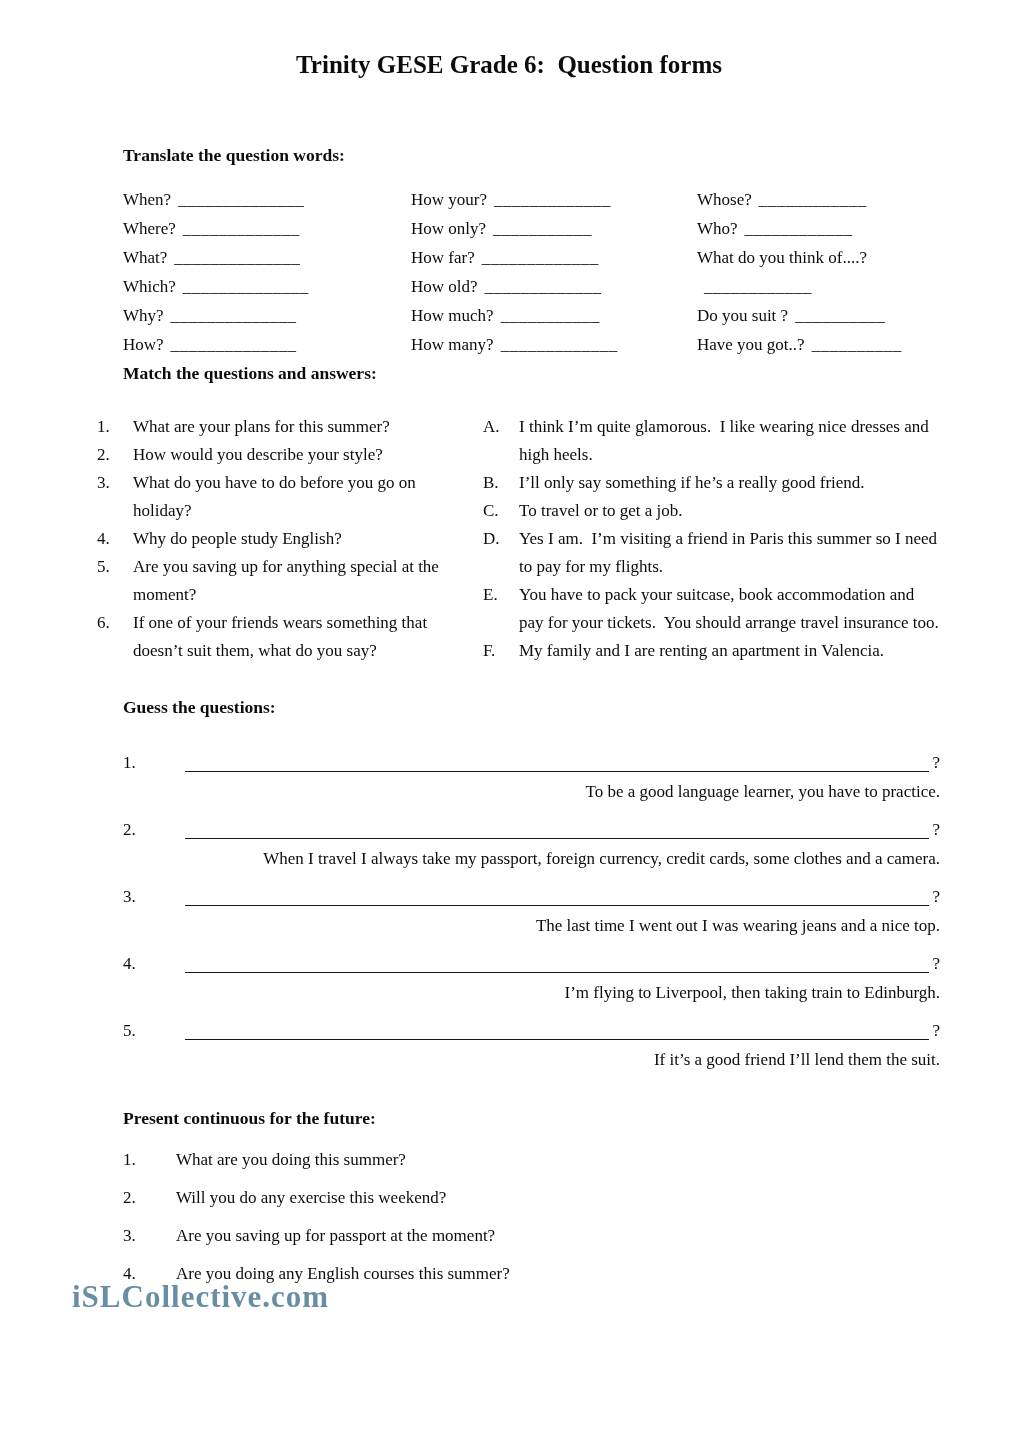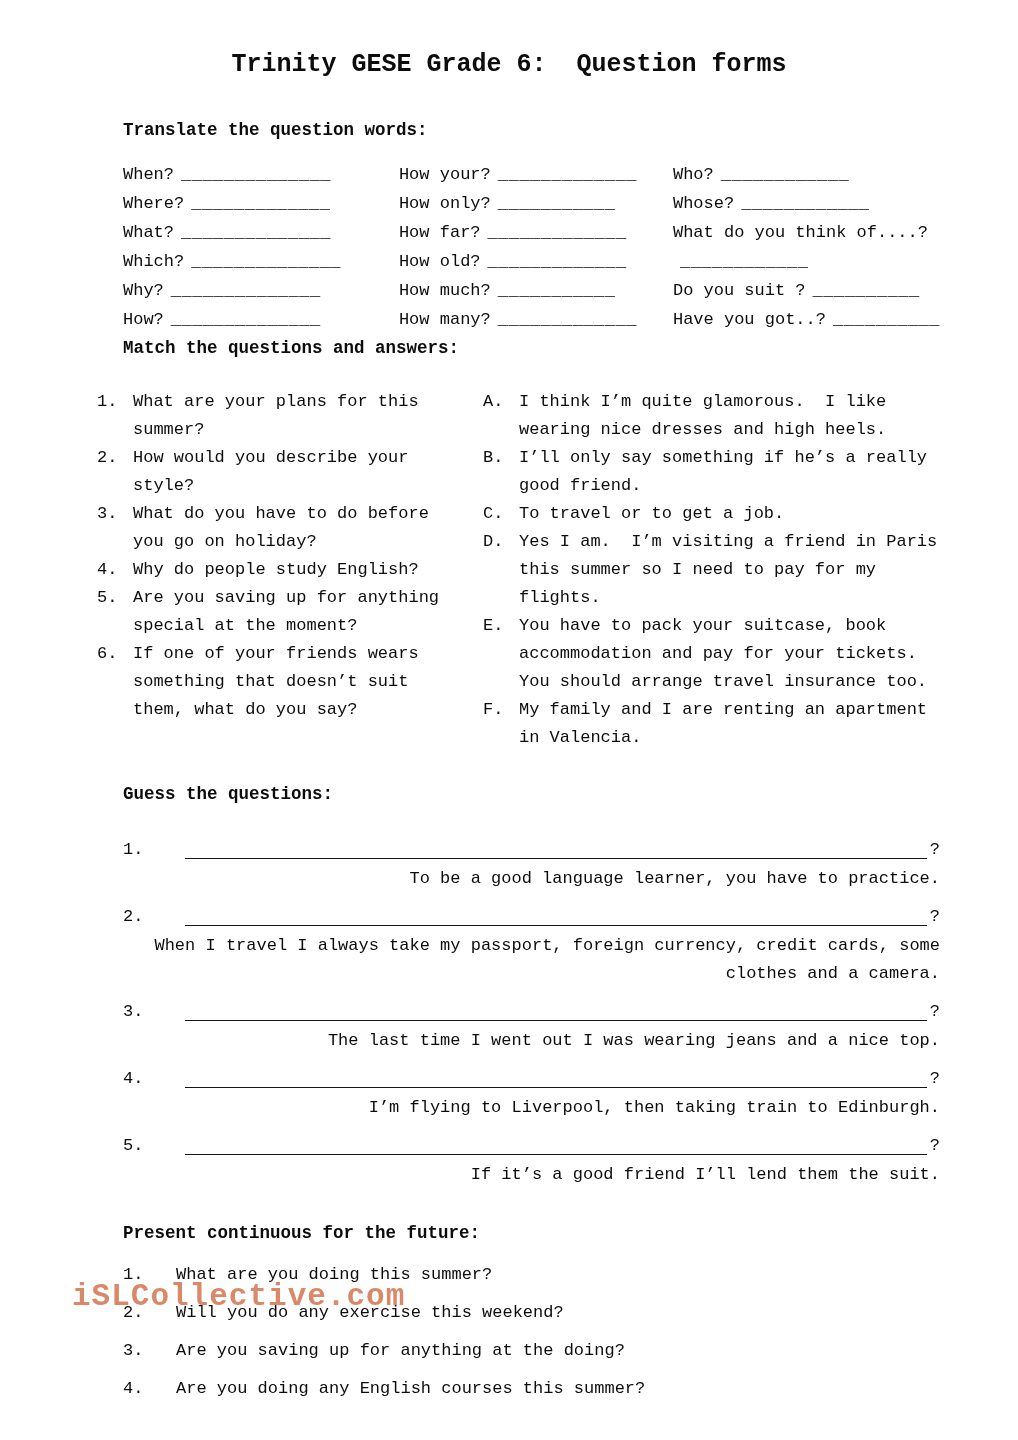--- a/index.html
+++ b/index.html
@@ -3,37 +3,37 @@
 <meta charset="utf-8">
 <style>
   * { margin: 0; padding: 0; box-sizing: border-box; }
   html, body { background: #ffffff; }
   .page {
     position: relative;
     width: 1018px;
     height: 1440px;
     margin: 0 auto;
     background: #ffffff;
-    font-family: Liberation Mono, monospace;
+    font-family: Liberation Serif, serif;
     color: #0c0c0c;
     font-size: 17px;
     line-height: 28px;
     overflow: hidden;
   }
   .title {
     padding-top: 50px;
     text-align: center;
     font-size: 25px;
     font-weight: bold;
     line-height: 30px;
     white-space: pre-wrap;
   }
   .content { padding: 0 78px 0 123px; }
   .heading { font-weight: bold; font-size: 17.5px; white-space: pre-wrap; }
-  .h-translate { margin-top: 36px; }
+  .h-translate { margin-top: 61px; }
   
   .qwords { margin-top: 16px; display: flex; }
   .qcol1 { width: 288px; }
   .qcol2 { width: 286px; }
   .qcol3 { flex: 1; }
   .qrow { height: 29px; line-height: 29px; white-space: nowrap; }
   .qlabel { margin-right: 7px; }
   .qblank { letter-spacing: 0.5px; }
   
   .h-match { }
@@ -58,21 +58,21 @@
   .pc-num { width: 53px; flex: none; }
   .pc-text { flex: 1; }
   
   .watermark {
     position: absolute;
     left: 72px;
     top: 1283px;
     font-size: 31px;
     font-weight: bold;
     letter-spacing: 1px;
-    color: #c2410c;
+    color: #0c4a6e;
     opacity: 0.62;
     pointer-events: none;
   }
 </style>
 </head>
 <body>
 
 <div class="page">
   <h1 class="title">Trinity GESE Grade 6:  Question forms</h1>
 
@@ -90,22 +90,22 @@
       </div>
       <div class="qcol2">
         <div class="qrow"><span class="qlabel">How your?</span><span class="qblank">_____________</span></div>
         <div class="qrow"><span class="qlabel">How only?</span><span class="qblank">___________</span></div>
         <div class="qrow"><span class="qlabel">How far?</span><span class="qblank">_____________</span></div>
         <div class="qrow"><span class="qlabel">How old?</span><span class="qblank">_____________</span></div>
         <div class="qrow"><span class="qlabel">How much?</span><span class="qblank">___________</span></div>
         <div class="qrow"><span class="qlabel">How many?</span><span class="qblank">_____________</span></div>
       </div>
       <div class="qcol3">
+        <div class="qrow"><span class="qlabel">Whose?</span><span class="qblank">____________</span></div>
         <div class="qrow"><span class="qlabel">Who?</span><span class="qblank">____________</span></div>
-        <div class="qrow"><span class="qlabel">Whose?</span><span class="qblank">____________</span></div>
         <div class="qrow"><span class="qlabel">What do you think of....?</span><span class="qblank"></span></div>
         <div class="qrow"><span class="qlabel"></span><span class="qblank">____________</span></div>
         <div class="qrow"><span class="qlabel">Do you suit ?</span><span class="qblank">__________</span></div>
         <div class="qrow"><span class="qlabel">Have you got..?</span><span class="qblank">__________</span></div>
       </div>
     </div>
 
     <h2 class="heading h-match">Match the questions and answers:</h2>
     <div class="match">
       <div class="match-col match-q">
@@ -211,21 +211,21 @@
       <div class="pc-item">
           <span class="pc-num">1.</span>
           <span class="pc-text">What are you doing this summer?</span>
         </div>
       <div class="pc-item">
           <span class="pc-num">2.</span>
           <span class="pc-text">Will you do any exercise this weekend?</span>
         </div>
       <div class="pc-item">
           <span class="pc-num">3.</span>
-          <span class="pc-text">Are you saving up for anything at the doing?</span>
+          <span class="pc-text">Are you saving up for passport at the moment?</span>
         </div>
       <div class="pc-item">
           <span class="pc-num">4.</span>
           <span class="pc-text">Are you doing any English courses this summer?</span>
         </div>
     </div>
 
   </div>
 
   <div class="watermark">iSLCollective.com</div>

